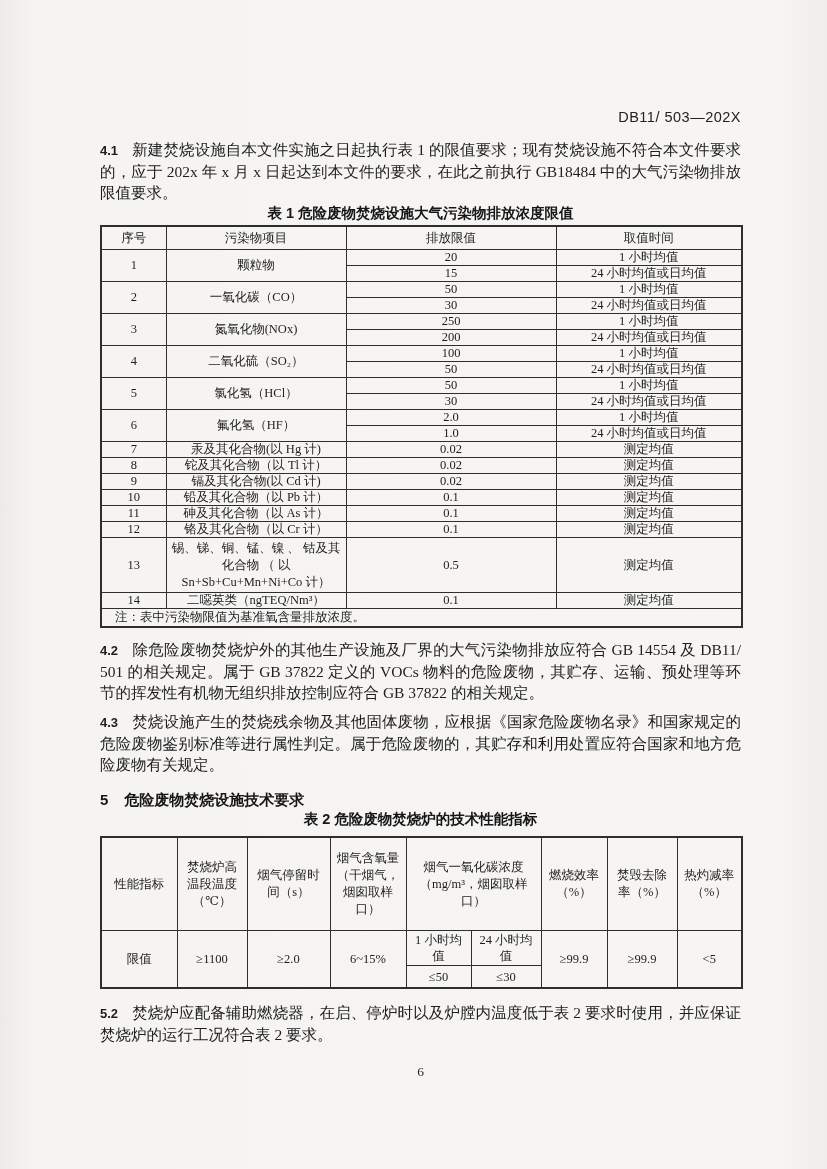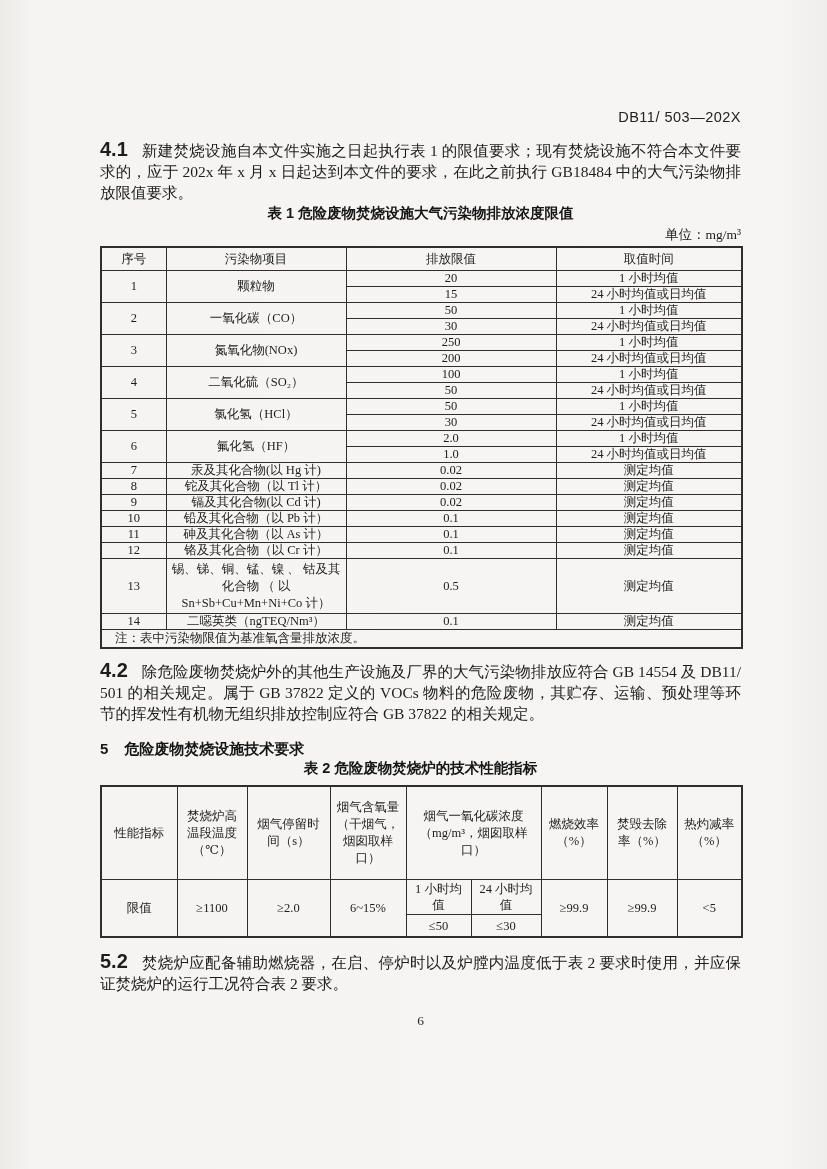--- a/index.html
+++ b/index.html
@@ -19,21 +19,21 @@
     font-family:"Liberation Sans","DejaVu Sans",sans-serif;
     font-size:14.5px;line-height:16px;letter-spacing:.5px;color:#222;
   }
   .para{font-size:15.5px;line-height:21px;text-align:justify;color:#1d1d1d;}
   .p41{margin-top:14px;}
   .p42{margin-top:11px;}
   .p43{margin-top:8px;}
   .p52{margin-top:13px;}
   .clause-num{
     font-family:"Liberation Sans","DejaVu Sans",sans-serif;
-    font-weight:bold;font-size:20px;padding-right:14px;
+    font-weight:bold;font-size:13px;padding-right:14px;
   }
   .tbl-title{
     margin-top:2px;text-align:center;
     font-family:"Liberation Sans","DejaVu Sans",sans-serif;
     font-weight:bold;font-size:14.5px;line-height:17px;color:#161616;
   }
   .unit-line{margin-top:5px;text-align:right;font-size:13.5px;line-height:16px;}
   .h5{
     margin-top:16px;
     font-family:"Liberation Sans","DejaVu Sans",sans-serif;
@@ -66,21 +66,20 @@
 <body>
 
 <div class="page">
   <div class="content">
 
     <div class="doc-code">DB11/ 503—202X</div>
 
     <div class="para p41"><span class="clause-num">4.1</span><span>新建焚烧设施自本文件实施之日起执行表 1 的限值要求；现有焚烧设施不符合本文件要求的，应于 202x 年 x 月 x 日起达到本文件的要求，在此之前执行 GB18484 中的大气污染物排放限值要求。</span></div>
 
     <div class="tbl-title">表 1  危险废物焚烧设施大气污染物排放浓度限值</div>
-    <div class="unit-line">单位：mg/m³</div>
 
     <table class="t1">
       <colgroup>
           <col style="width:65px">
           <col style="width:180px">
           <col style="width:210px">
           <col style="width:186px">
         </colgroup>
       <tbody>
           <tr class="h-row">
@@ -198,20 +197,21 @@
         <td>测定均值</td>
       </tr>
       <tr class="note-row">
         <td colspan="4">注：表中污染物限值为基准氧含量排放浓度。</td>
       </tr>
     </tbody>
       </table>
 
     <div class="para p42"><span class="clause-num">4.2</span><span>除危险废物焚烧炉外的其他生产设施及厂界的大气污染物排放应符合 GB 14554 及 DB11/ 501 的相关规定。属于 GB 37822 定义的 VOCs 物料的危险废物，其贮存、运输、预处理等环节的挥发性有机物无组织排放控制应符合 GB 37822 的相关规定。</span></div>
 
+    <div class="para p43"><span class="clause-num">4.3</span><span>焚烧设施产生的焚烧残余物及其他固体废物，应根据《国家危险废物名录》和国家规定的危险废物鉴别标准等进行属性判定。属于危险废物的，其贮存和利用处置应符合国家和地方危险废物有关规定。</span></div>
 
     <div class="h5"><span class="clause-num">5</span><span>危险废物焚烧设施技术要求</span></div>
 
 
     <div class="tbl-title">表 2 危险废物焚烧炉的技术性能指标</div>
 
     <table class="t2">
       <colgroup>
         <col style="width:76px">
           <col style="width:70px">

